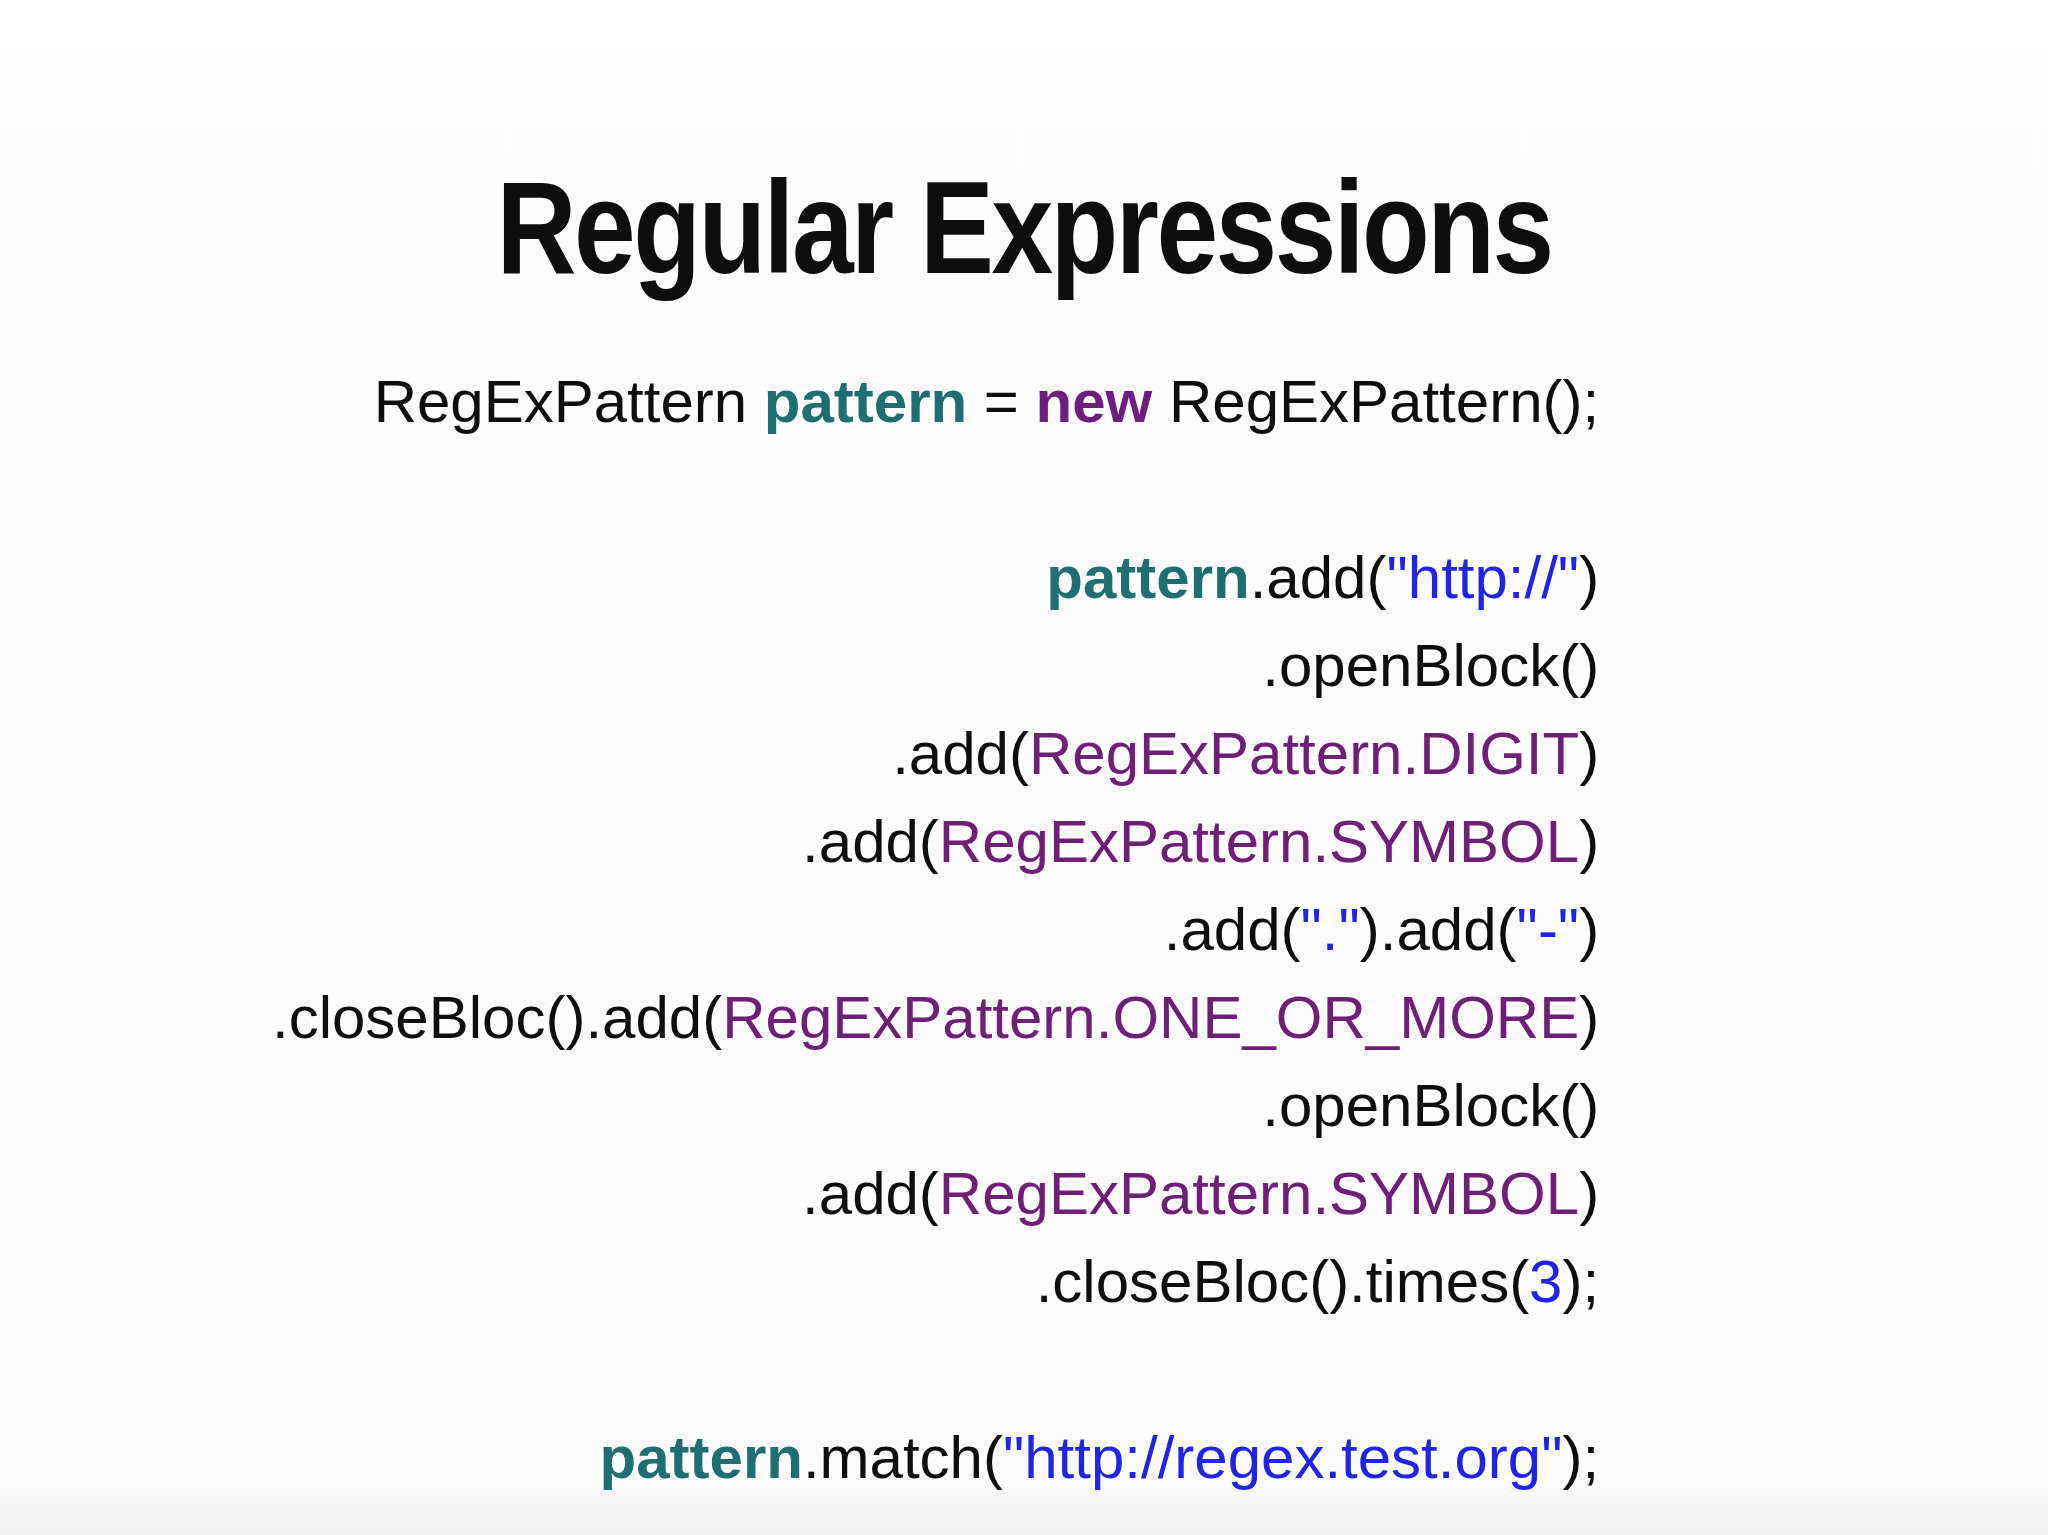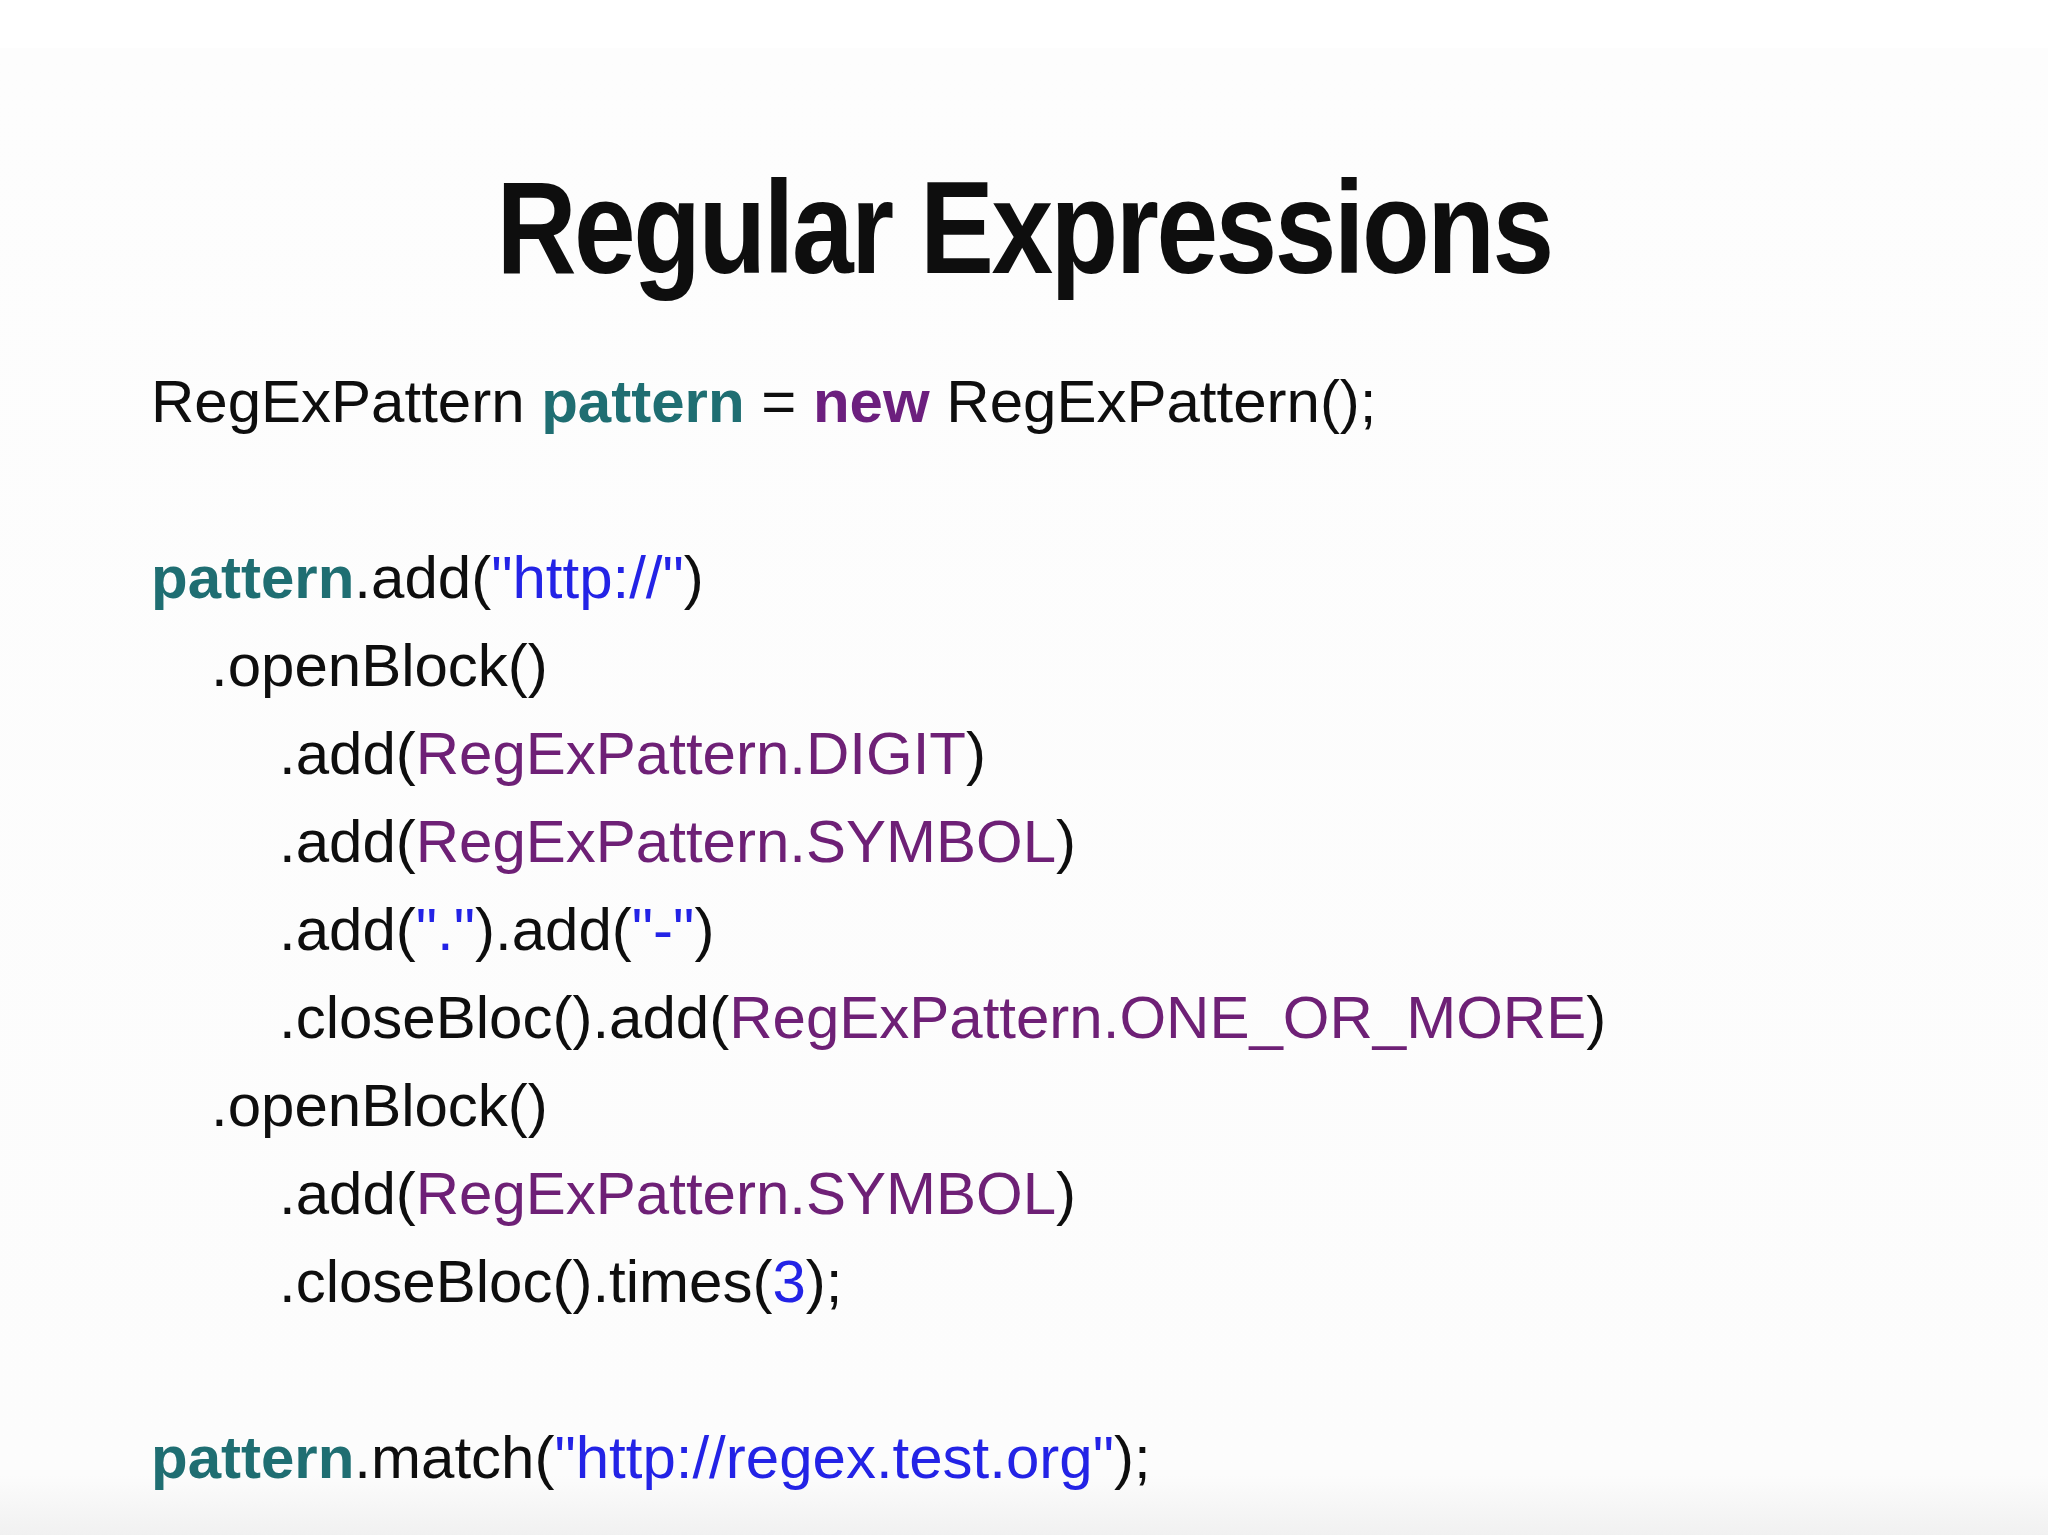--- a/index.html
+++ b/index.html
@@ -29,26 +29,27 @@
     white-space: nowrap;
   }
   .title .squeeze {
     display: inline-block;
     transform: scaleX(0.84);
     transform-origin: 50% 0;
     letter-spacing: -3px;
   }
   .code {
     position: absolute;
-    left: 151px;
+    left: 144px;
     top: 310px;
     font-size: 60px;
     line-height: 88px;
     font-weight: 400;
     white-space: pre;
+    text-align: right;
   }
   .code-line {
     min-height: 88px;
     white-space: pre;
   }
   .ind-1 { padding-left: 60px; }
   .ind-2 { padding-left: 128px; }
   .seg-plain    { color: var(--c-text, #0e0e0e); }
   .seg-variable { color: var(--c-variable, #1f6e72); font-weight: 700; }
   .seg-keyword  { color: var(--c-keyword, #6c1f7e); font-weight: 700; }

